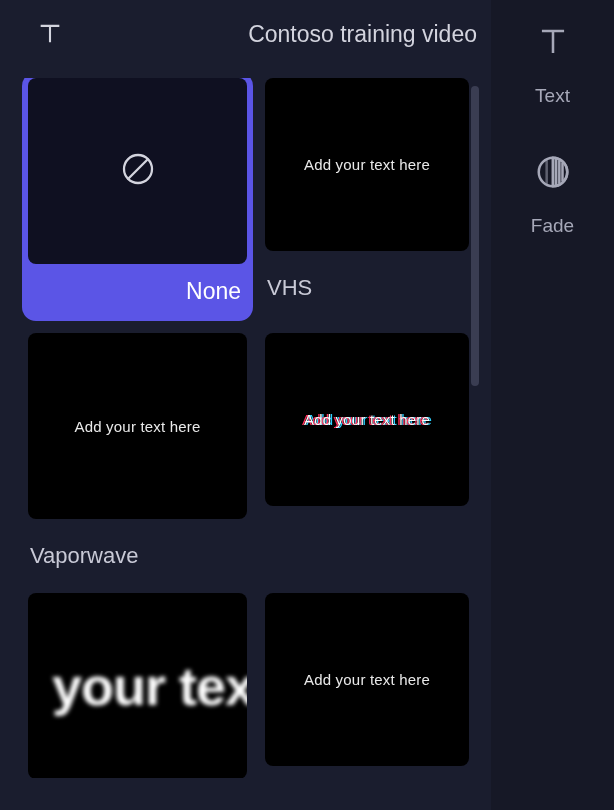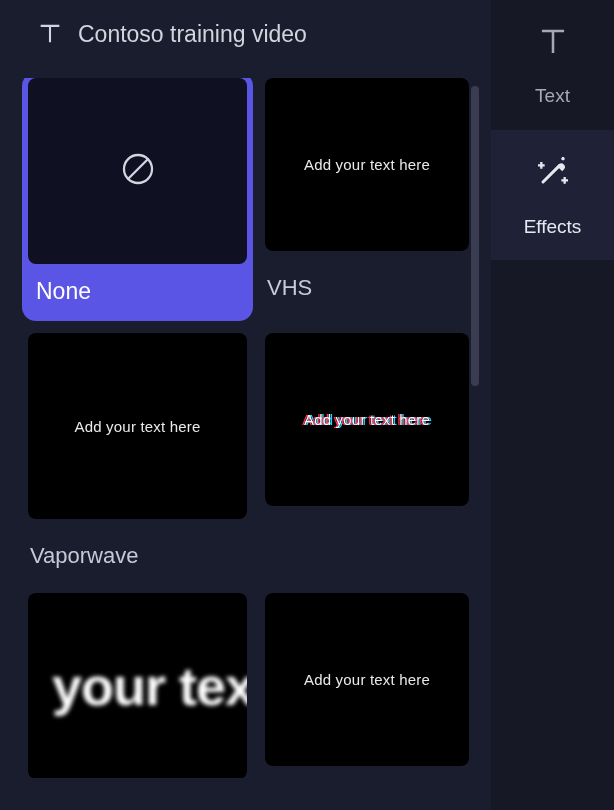--- a/index.html
+++ b/index.html
@@ -16,20 +16,21 @@
       flex: 1;
       padding: 20px 14px 0 20px;
       position: relative;
     }
     .panel-header {
       display: flex;
       align-items: center;
       gap: 14px;
       margin-bottom: 30px;
       padding-left: 16px;
+      justify-content: space-between;
     }
     .panel-header-title {
       font-size: 23px;
       font-weight: 500;
       color: #d3d4de;
     }
     .effects-grid {
       display: grid;
       grid-template-columns: 1fr 1fr;
       gap: 18px 18px;
@@ -71,20 +72,21 @@
       color: #c8c9d6;
       padding: 24px 2px 6px 2px;
       font-weight: 400;
       line-height: 1.2;
     }
     .selected-wrap {
       background: #5b55e6;
       border-radius: 14px;
       padding: 6px;
       margin: -6px;
+      text-align: right;
     }
     .selected-wrap .effect-thumb {
       background: #0f1021;
     }
     .selected-wrap .effect-label {
       color: #fff;
       padding: 14px 6px 10px 8px;
       font-size: 23px;
     }
     .thumb-text {
@@ -211,27 +213,29 @@
 
   <div class="sidebar-btn">
     <span>
       <svg width="38" height="38" viewBox="0 0 24 24" fill="none" stroke="currentColor" stroke-width="1.6">
         <path d="M5 5h14M12 5v14"></path>
       </svg>
     </span>
     <span>Text</span>
   </div>
 
-
-  <div class="sidebar-btn active">
+  <div class="sidebar-btn">
     <span>
-      <svg width="40" height="40" viewBox="0 0 24 24" fill="none" stroke="currentColor" stroke-width="1.8">
-        <path d="M6 18 L16 8" stroke-linecap="round"></path>
-        <path d="M15.5 7.5 a1.5 1.5 0 1 1 3 3 l-1 1 -3-3 z" fill="currentColor" stroke="none"></path>
-        <path d="M5 6 L5 10 M3 8 L7 8" stroke-width="1.4"></path>
-        <path d="M19 15 L19 19 M17 17 L21 17" stroke-width="1.4"></path>
-        <path d="M18 3 L18 5 M17 4 L19 4" stroke-width="1.2"></path>
+      <svg width="38" height="38" viewBox="0 0 24 24" fill="none" stroke="currentColor" stroke-width="1.6">
+        <circle cx="12" cy="12" r="9"></circle>
+        <path d="M12 3a9 9 0 0 1 0 18z" fill="currentColor" fill-opacity="0.0"></path>
+        <line x1="12" y1="3" x2="12" y2="21"></line>
+        <line x1="8" y1="4.5" x2="8" y2="19.5" stroke-opacity="0.5"></line>
+        <line x1="16" y1="4.5" x2="16" y2="19.5"></line>
+        <line x1="14" y1="3.3" x2="14" y2="20.7"></line>
+        <line x1="18" y1="6" x2="18" y2="18"></line>
       </svg>
     </span>
-    <span>Effects</span>
-  </div>
+    <span>Fade</span>
+  </div>
+
 
 </div>
 
 </body></html>

